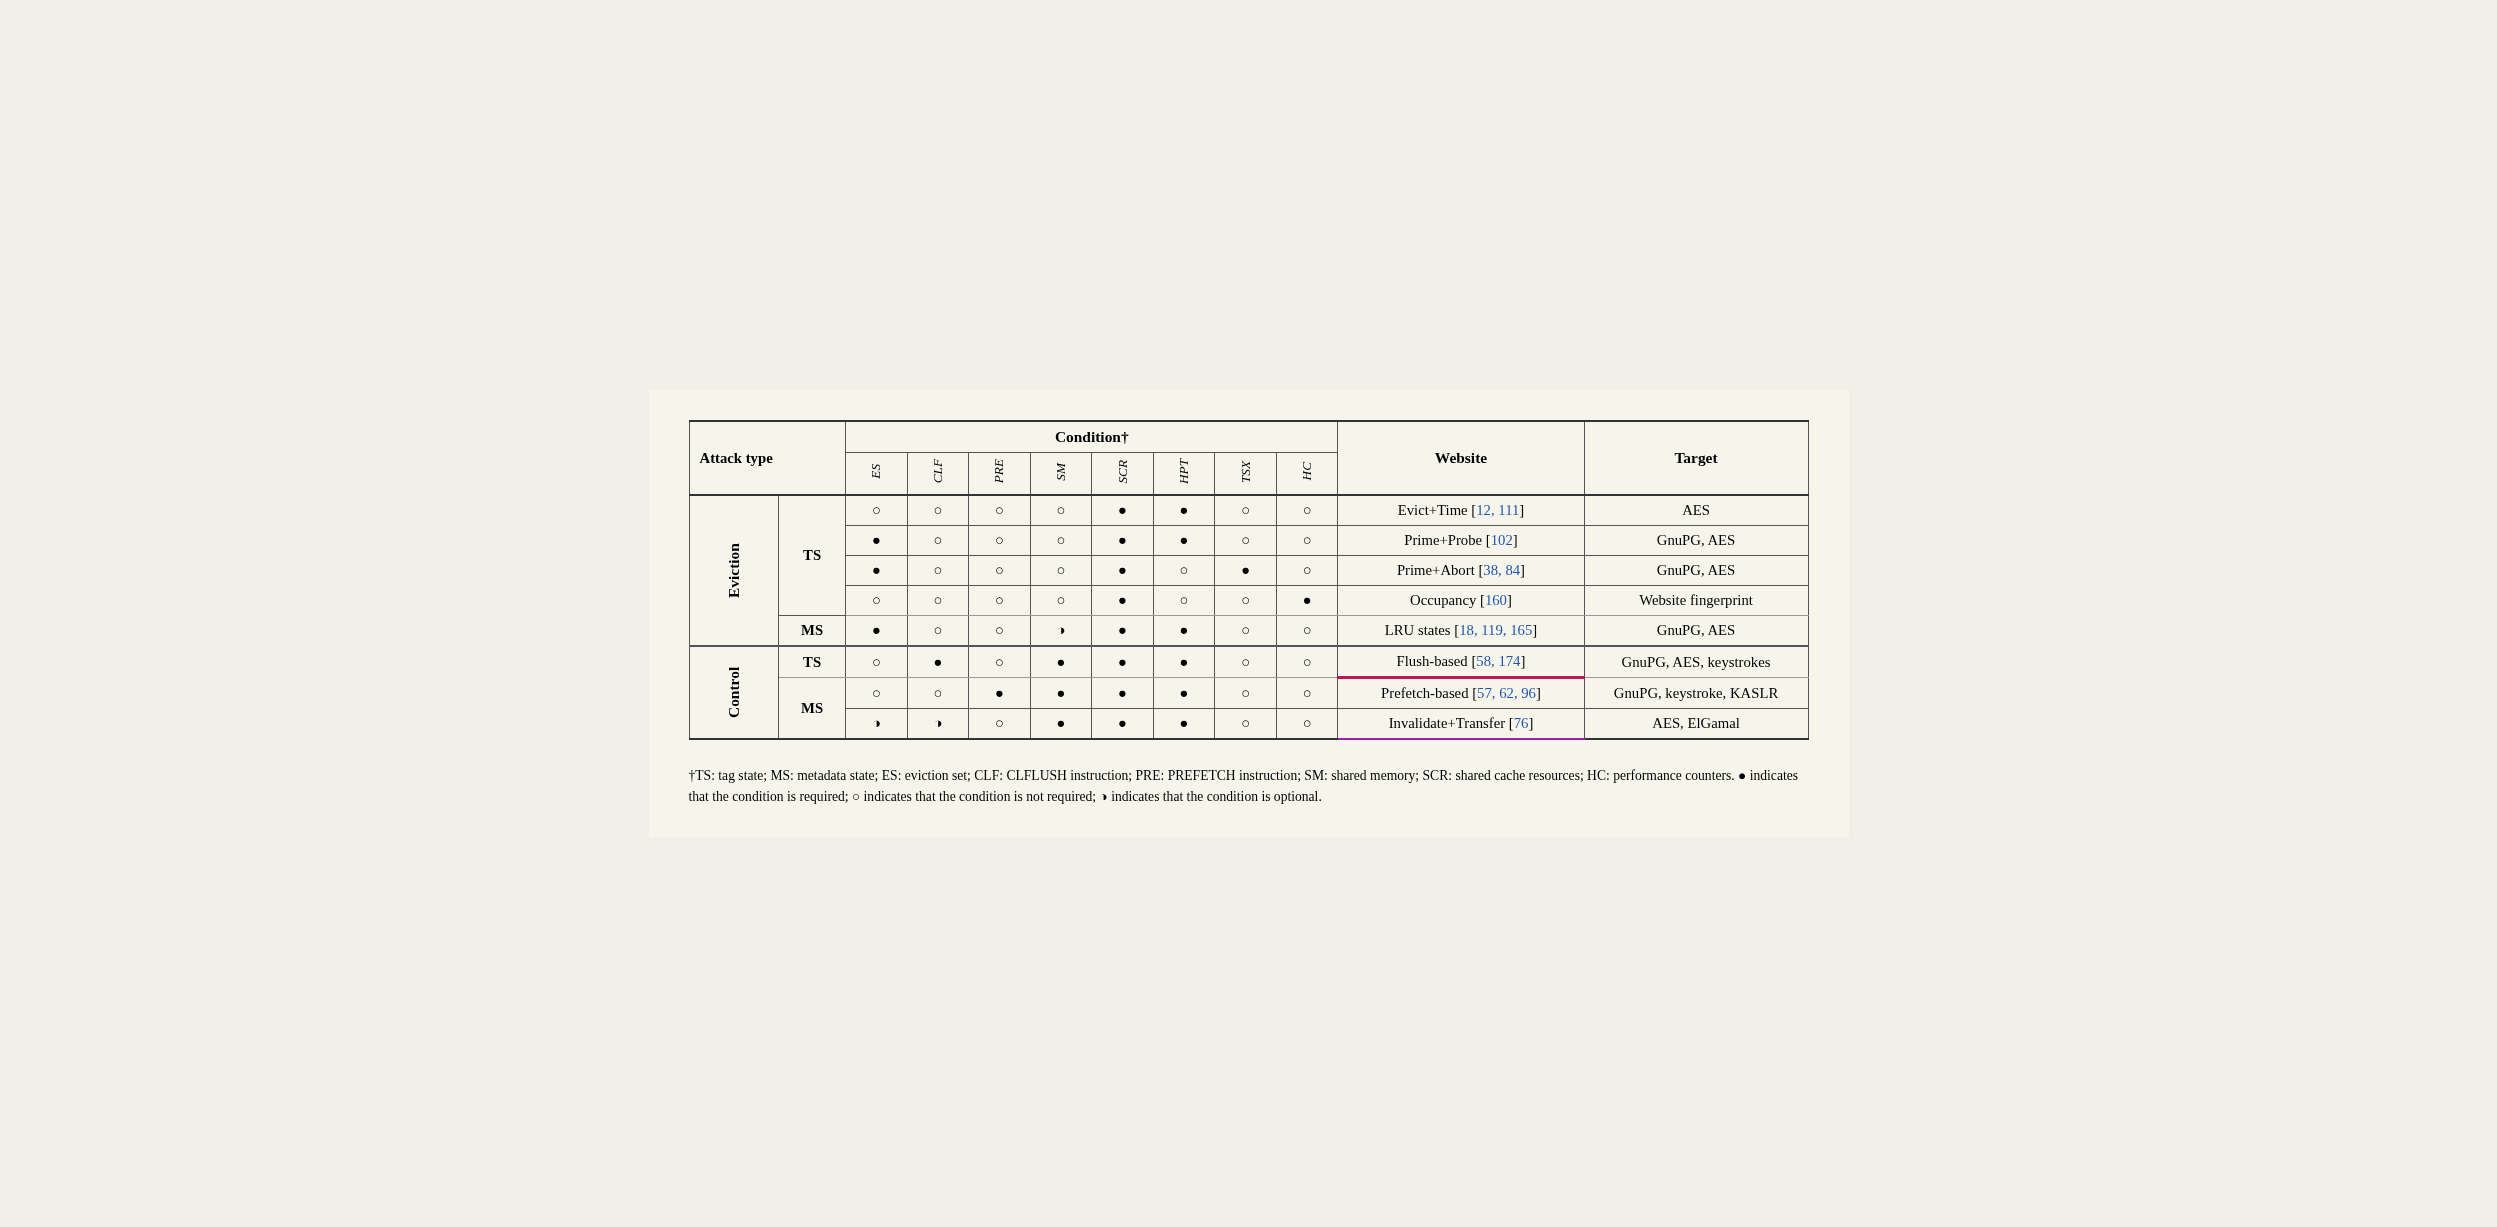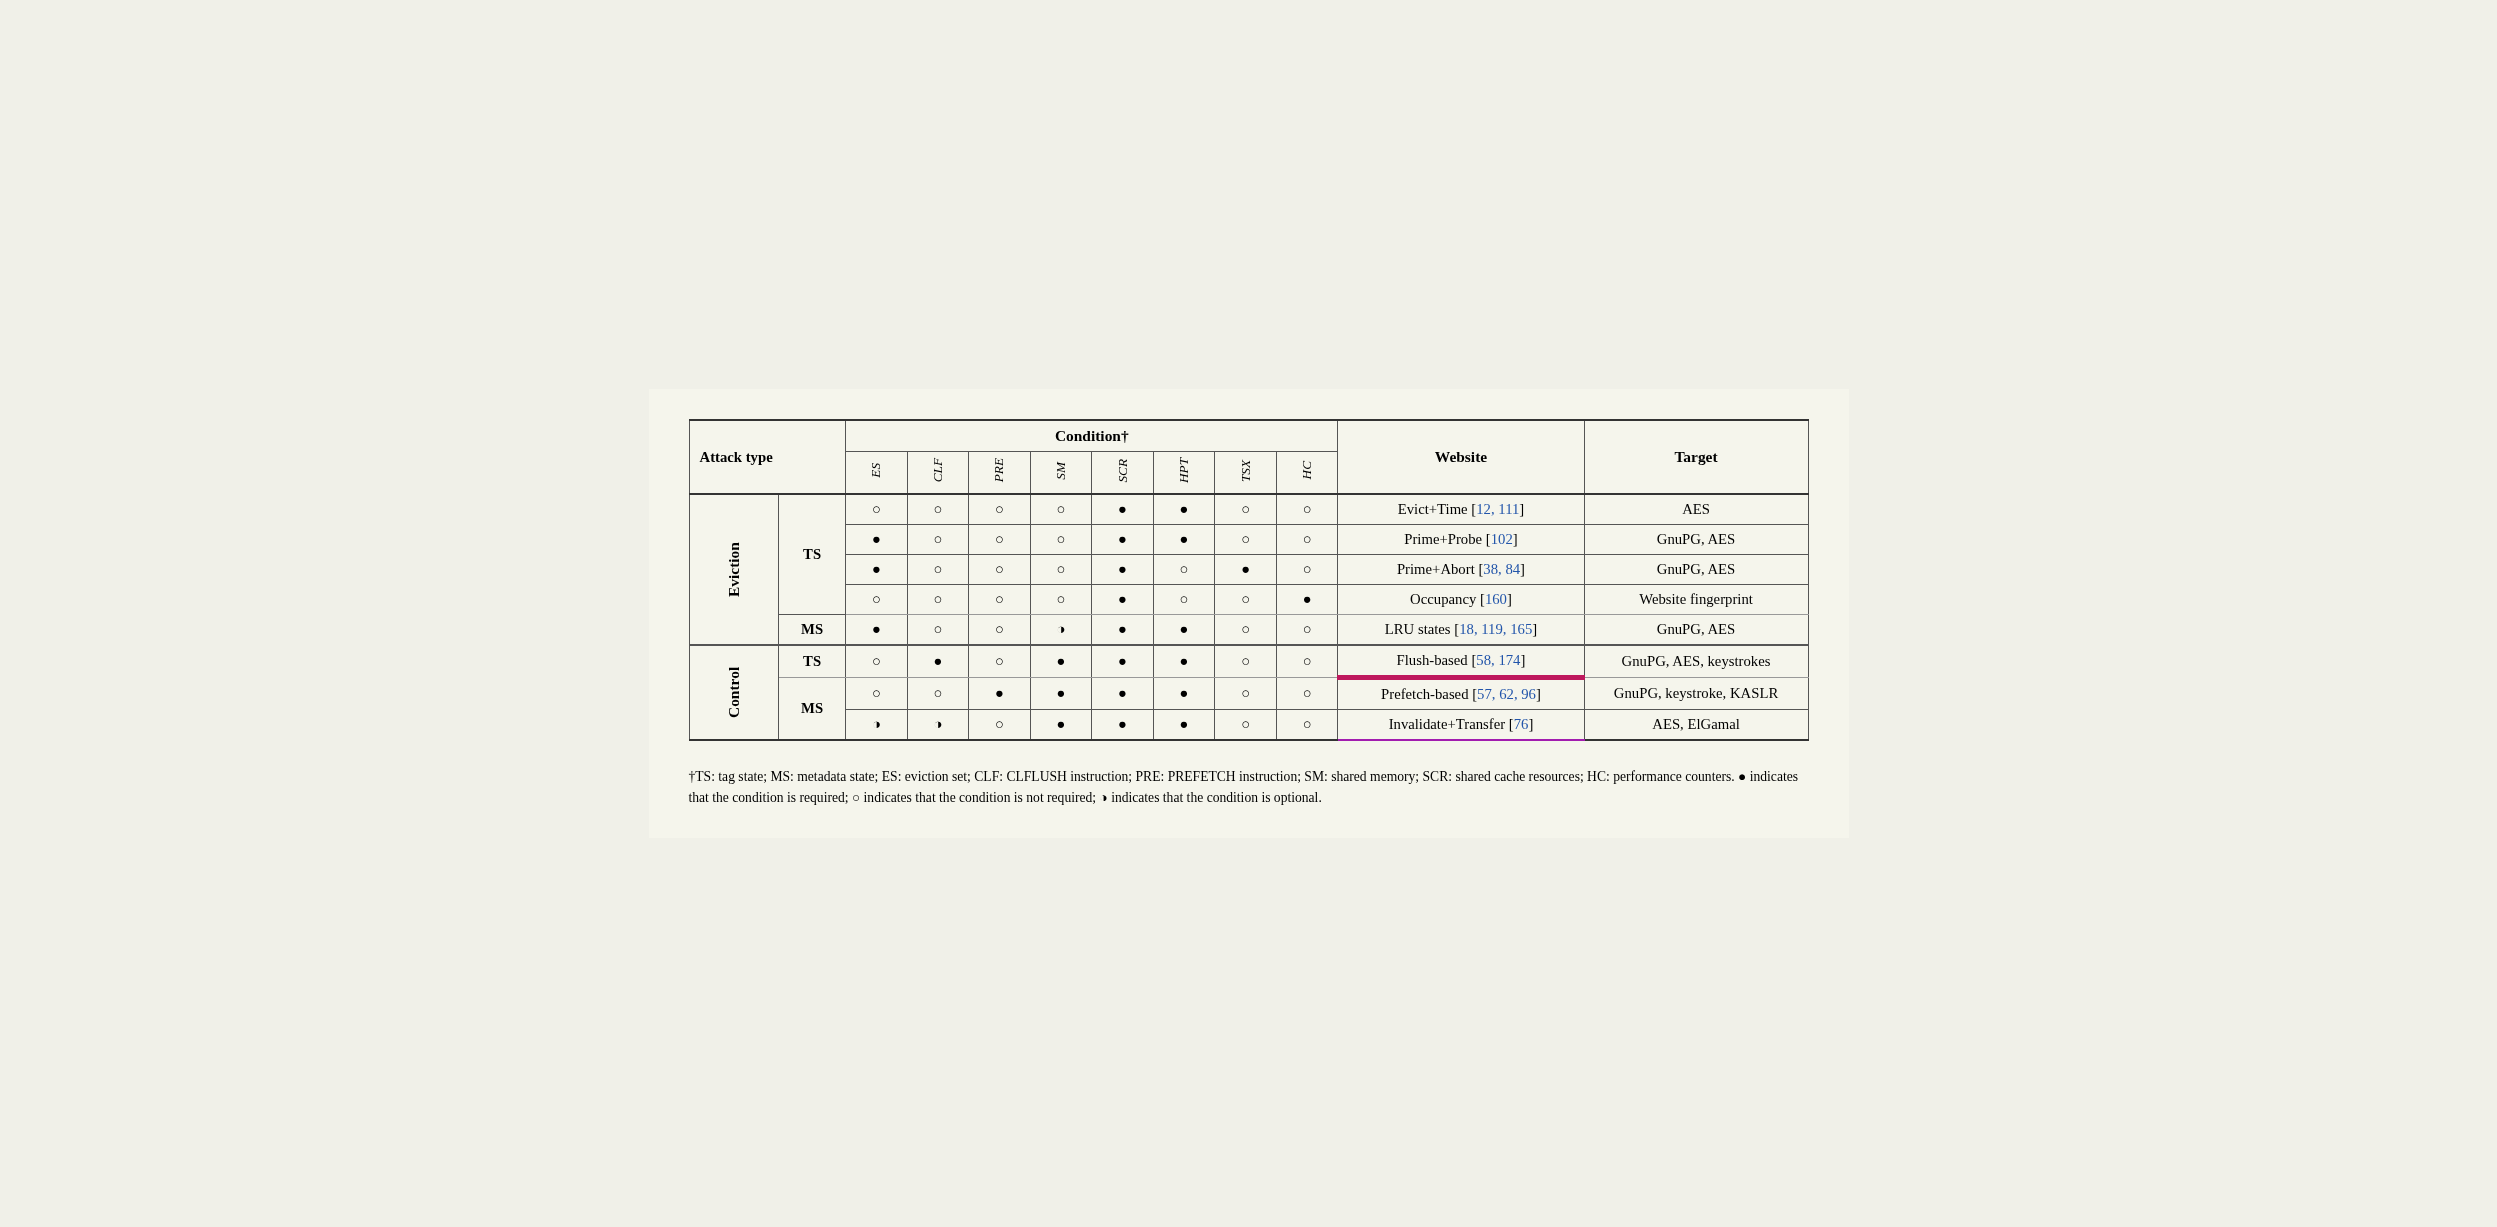--- a/index.html
+++ b/index.html
@@ -174,21 +174,21 @@
         <td rowspan="3" style="border-top:2px solid #555; border-bottom:2px solid #333; writing-mode:vertical-rl; transform:rotate(180deg); font-weight:bold; font-size:1.05em; text-align:center;">Control</td>
         <td style="border-top:2px solid #555; border-bottom:1px solid #999; font-weight:bold;"><span class="bold-text">TS</span></td>
         <td style="border-top:2px solid #555; border-bottom:1px solid #999;">○</td>
         <td style="border-top:2px solid #555; border-bottom:1px solid #999;">●</td>
         <td style="border-top:2px solid #555; border-bottom:1px solid #999;">○</td>
         <td style="border-top:2px solid #555; border-bottom:1px solid #999;">●</td>
         <td style="border-top:2px solid #555; border-bottom:1px solid #999;">●</td>
         <td style="border-top:2px solid #555; border-bottom:1px solid #999;">●</td>
         <td style="border-top:2px solid #555; border-bottom:1px solid #999;">○</td>
         <td style="border-top:2px solid #555; border-bottom:1px solid #999;">○</td>
-        <td style="border-top:2px solid #555; border-bottom:5px solid #be185d;">Flush-based [<span class="blue-link">58, 174</span>]</td>
+        <td style="border-top:2px solid #555; border-bottom:3px solid #be185d;">Flush-based [<span class="blue-link">58, 174</span>]</td>
         <td style="border-top:2px solid #555; border-bottom:1px solid #999;">GnuPG, AES, keystrokes</td>
       </tr>
 
       <tr>
         <td rowspan="2" style="border-top:1px solid #999; border-bottom:2px solid #333; font-weight:bold;"><span class="bold-text">MS</span></td>
         <td style="border-top:1px solid #999;">○</td>
         <td style="border-top:1px solid #999;">○</td>
         <td style="border-top:1px solid #999;">●</td>
         <td style="border-top:1px solid #999;">●</td>
         <td style="border-top:1px solid #999;">●</td>

